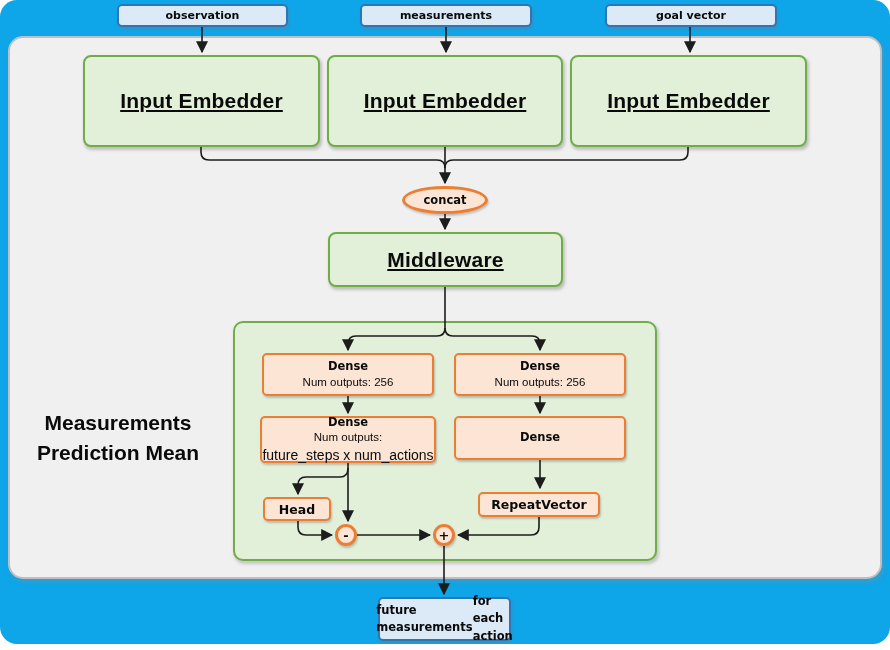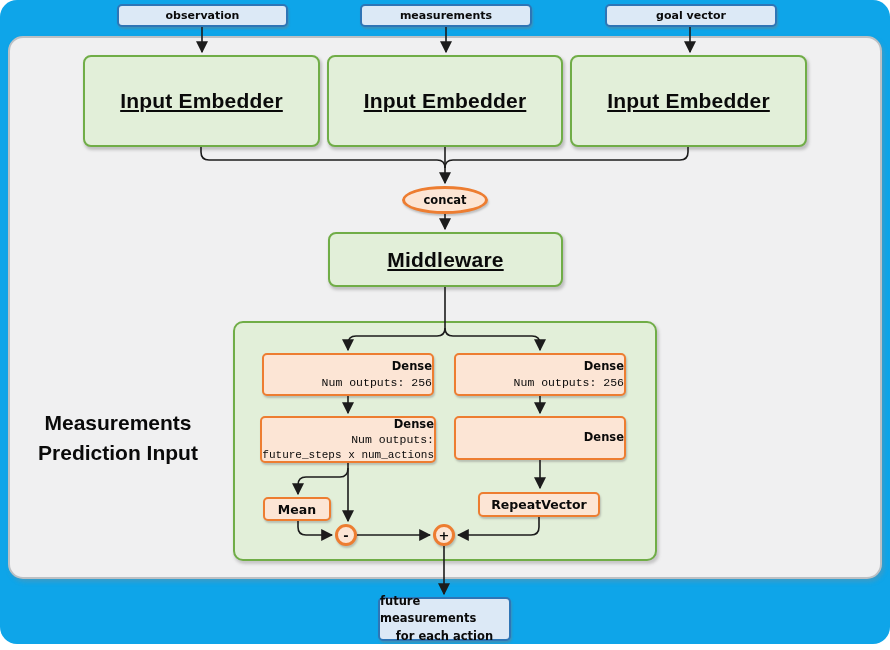--- a/index.html
+++ b/index.html
@@ -13,33 +13,33 @@
              font-family:"DejaVu Sans",sans-serif;font-weight:bold;font-size:11px;
              box-shadow:1px 2px 2px rgba(120,120,120,0.4);}
   .box-green{background:#e2efd9;border:2.5px solid #70ad47;border-radius:8px;
              display:flex;align-items:center;justify-content:center;
              font-weight:bold;font-size:21px;letter-spacing:0.2px;
              box-shadow:1.5px 2.5px 3px rgba(120,120,120,0.4);text-decoration:underline;}
   .green-panel{background:#e2efd9;border:2.5px solid #70ad47;border-radius:10px;
                box-shadow:1.5px 2.5px 3px rgba(120,120,120,0.35);}
   .orange{background:#fce5d5;border:2.5px solid #ed7d31;border-radius:5px;
           box-shadow:1px 2px 2px rgba(120,120,120,0.4);}
-  .dense{display:flex;flex-direction:column;align-items:flex-end;justify-content:center;
+  .dense{display:flex;flex-direction:column;align-items:center;justify-content:center;
          text-align:center;line-height:1.35;}
   .dense-title{font-family:"DejaVu Sans",sans-serif;font-weight:bold;font-size:11.5px;}
-  .dense-sub{font-family:Liberation Mono, monospace;font-size:11.5px;}
+  .dense-sub{font-family:Liberation Sans, sans-serif;font-size:11.5px;}
   .small-node{display:flex;align-items:center;justify-content:center;
               font-family:"DejaVu Sans",sans-serif;font-weight:bold;font-size:12.5px;}
   .ellipse{border-radius:50%;display:flex;align-items:center;justify-content:center;
            font-family:"DejaVu Sans",sans-serif;font-weight:bold;font-size:11.5px;
            border-width:3px;}
   .op-circle{border-radius:50%;border-width:3px;display:flex;align-items:center;justify-content:center;
              font-family:"DejaVu Sans",sans-serif;font-weight:bold;font-size:13px;line-height:1;}
   .head-title{font-weight:bold;font-size:21px;text-align:center;line-height:30px;}
-  .out-box{flex-direction:column;line-height:1.5;font-size:11.5px;}
+  .out-box{flex-direction:row;line-height:1.5;font-size:11.5px;}
   .lines{position:absolute;left:0;top:0;z-index:5;pointer-events:none;}
   .z1{z-index:1}.z2{z-index:2}.z3{z-index:3}
 </style>
 </head>
 <body>
 
 <div class="canvas">
 
   <div class="abs outer-gray z1" style="left:8px;top:36px;width:874px;height:543px;"></div>
 
@@ -52,42 +52,42 @@
   <div class="abs box-green z3" style="left:570px;top:55px;width:237px;height:92px;">Input Embedder</div>
 
   <div class="abs box-green z3" style="left:328px;top:232px;width:235px;height:55px;">Middleware</div>
 
   <div class="abs orange ellipse z3" style="left:402px;top:186px;width:86px;height:28px;">concat</div>
 
   <div class="abs green-panel z2" style="left:233px;top:321px;width:424px;height:240px;"></div>
 
   <div class="abs head-title z3" style="left:18px;top:408px;width:200px;">
     <div>Measurements</div>
-    <div>Prediction Input</div>
+    <div>Prediction Mean</div>
   </div>
 
   <div class="abs orange dense z3" style="left:262px;top:353px;width:172px;height:43px;">
     <div class="dense-title">Dense</div>
     <div class="dense-sub">Num outputs: 256</div>
   </div>
   <div class="abs orange dense z3" style="left:260px;top:416px;width:176px;height:47px;">
     <div class="dense-title">Dense</div>
     <div class="dense-sub">Num outputs:</div>
-    <div class="dense-sub" style="font-size:11px;">future_steps x num_actions</div>
+    <div class="dense-sub" style="font-size:14px;">future_steps x num_actions</div>
   </div>
 
   <div class="abs orange dense z3" style="left:454px;top:353px;width:172px;height:43px;">
     <div class="dense-title">Dense</div>
     <div class="dense-sub">Num outputs: 256</div>
   </div>
   <div class="abs orange dense z3" style="left:454px;top:416px;width:172px;height:44px;">
     <div class="dense-title">Dense</div>
   </div>
 
-  <div class="abs orange small-node z3" style="left:263px;top:497px;width:68px;height:24px;">Mean</div>
+  <div class="abs orange small-node z3" style="left:263px;top:497px;width:68px;height:24px;">Head</div>
   <div class="abs orange small-node z3" style="left:478px;top:492px;width:122px;height:25px;">RepeatVector</div>
 
   <div class="abs orange op-circle z3" style="left:335px;top:524px;width:22px;height:22px;">-</div>
   <div class="abs orange op-circle z3" style="left:433px;top:524px;width:22px;height:22px;">+</div>
 
   <div class="abs chip-blue out-box z3" style="left:378px;top:597px;width:133px;height:44px;display:flex;">
     <div>future measurements</div>
     <div>for each action</div>
   </div>
 

